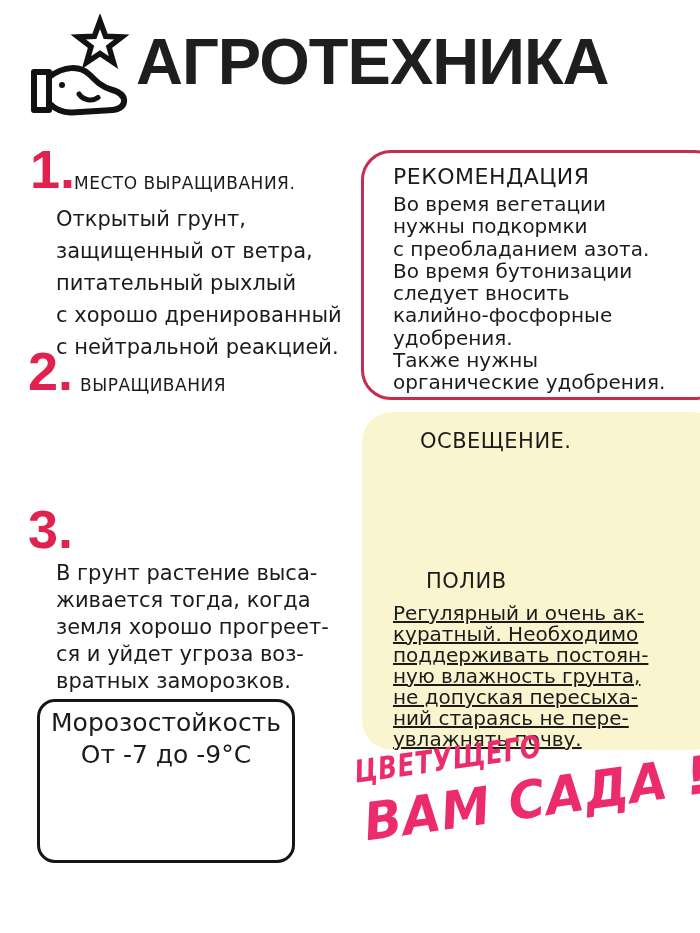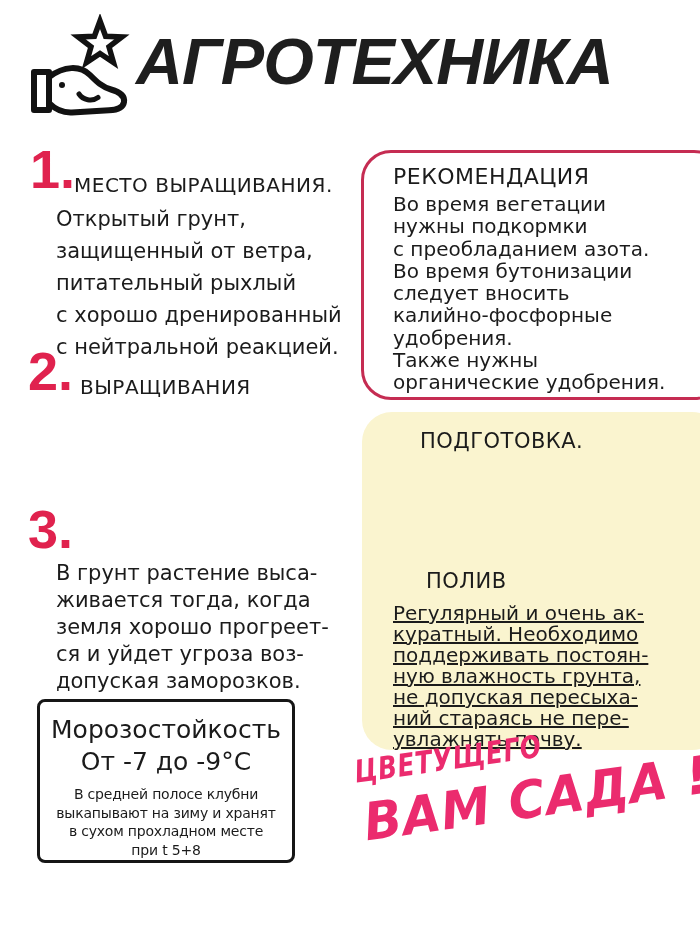--- a/index.html
+++ b/index.html
@@ -12,33 +12,33 @@
   html,body{margin:0;padding:0;background:#fff;}
   .page{
     position:relative;width:700px;height:933px;background:#ffffff;overflow:hidden;
     font-family:"DejaVu Sans","Liberation Sans",sans-serif;color:var(--text-ink);
   }
   
   .icon-wrap{position:absolute;left:24px;top:14px;width:116px;height:116px;}
   .title{
     position:absolute;left:136px;top:24px;
     font-family:"Liberation Sans","DejaVu Sans",sans-serif;
-    font-weight:bold;font-size:65px;letter-spacing:-1px;color:#1E1E1E;white-space:nowrap;font-style:italic;
+    font-weight:bold;font-size:65px;letter-spacing:-1px;color:#1E1E1E;white-space:nowrap;
   }
   
   .num{position:absolute;font-family:"Liberation Sans",sans-serif;font-weight:bold;font-size:54px;line-height:1;color:var(--accent-red);}
   .num1{left:30px;top:142px}.num2{left:28px;top:344px}.num3{left:28px;top:502px}
-  .shead{position:absolute;font-size:20px;letter-spacing:.5px;white-space:nowrap;}
+  .shead{position:absolute;font-size:17px;letter-spacing:.5px;white-space:nowrap;}
   .shead1{left:74px;top:173px}.shead2{left:80px;top:375px}.shead3{left:82px;top:534px}
   .sbody{position:absolute;font-size:21px;line-height:32px;white-space:pre-line;}
   .sbody1{left:56px;top:203px}.sbody2{left:56px;top:399px}.sbody3{left:56px;top:560px;line-height:27px}
   
   .frost{
     position:absolute;left:37px;top:699px;width:258px;height:164px;box-sizing:border-box;
-    border:3px solid #161616;border-radius:8px;text-align:center;padding-top:13px;background:#fff;
+    border:3px solid #161616;border-radius:18px;text-align:center;padding-top:6px;background:#fff;
   }
   .frost-title{font-size:25px;}
   .frost-range{font-size:25px;margin-top:3px;text-align:center;}
   .frost-note{font-size:14px;line-height:18.5px;margin-top:9px;letter-spacing:-.2px;white-space:pre-line;}
   
   .rec{
     position:absolute;left:361px;top:150px;width:363px;height:250px;box-sizing:border-box;
     border:3.5px solid var(--border-crimson);border-radius:30px;padding:11px 0 0 29px;background:#fff;
   }
   .rec-head{font-size:22px;letter-spacing:.5px;}
@@ -87,46 +87,42 @@
 с нейтральной реакцией.</div>
 
   <div class="num num2">2.</div>
   <div class="shead shead2">ВЫРАЩИВАНИЯ</div>
 
   <div class="num num3">3.</div>
   <div class="sbody sbody3">В грунт растение выса-
 живается тогда, когда
 земля хорошо прогреет-
 ся и уйдет угроза воз-
-допуская заморозков.</div>
+вратных заморозков.</div>
 
   <div class="frost">
     <div class="frost-title">Морозостойкость</div>
     <div class="frost-range">От -7 до -9°С</div>
-    <div class="frost-note">В средней полосе клубни
-выкапывают на зиму и хранят
-в сухом прохладном месте
-при t 5+8</div>
   </div>
 
   <div class="rec">
     <div class="rec-head">РЕКОМЕНДАЦИЯ</div>
     <div class="rec-body">Во время вегетации
 нужны подкормки
 с преобладанием азота.
 Во время бутонизации
 следует вносить
 калийно-фосфорные
 удобрения.
 Также нужны
 органические удобрения.</div>
   </div>
 
   <div class="care">
-    <div class="light-head">ПОДГОТОВКА.</div>
+    <div class="light-head">ОСВЕЩЕНИЕ.</div>
     <div class="water-head">ПОЛИВ</div>
     <div class="water-body">Регулярный и очень ак-
 куратный. Необходимо
 поддерживать постоян-
 ную влажность грунта,
 не допуская пересыха-
 ний  стараясь не пере-
 увлажнять почву.</div>
   </div>
 

